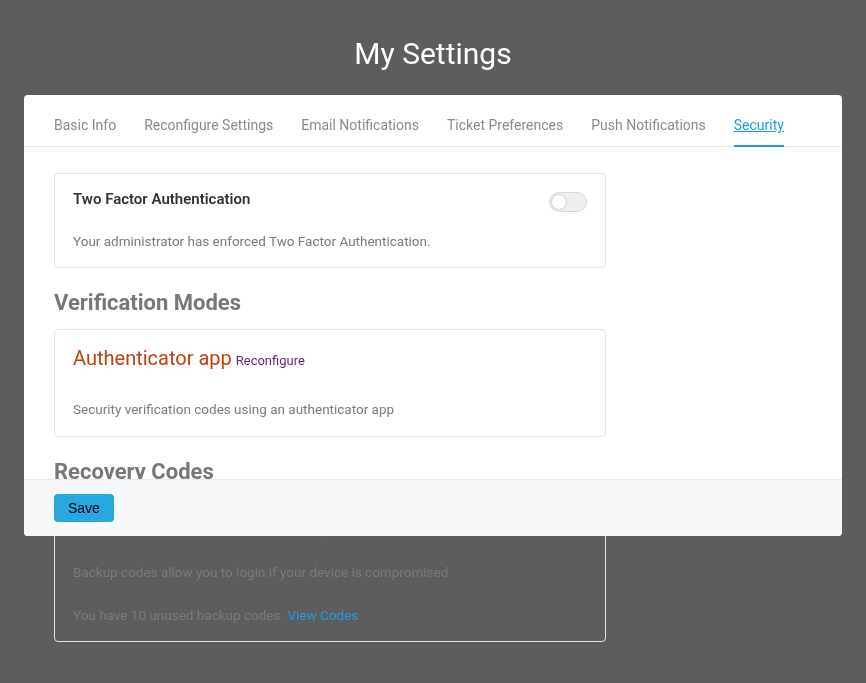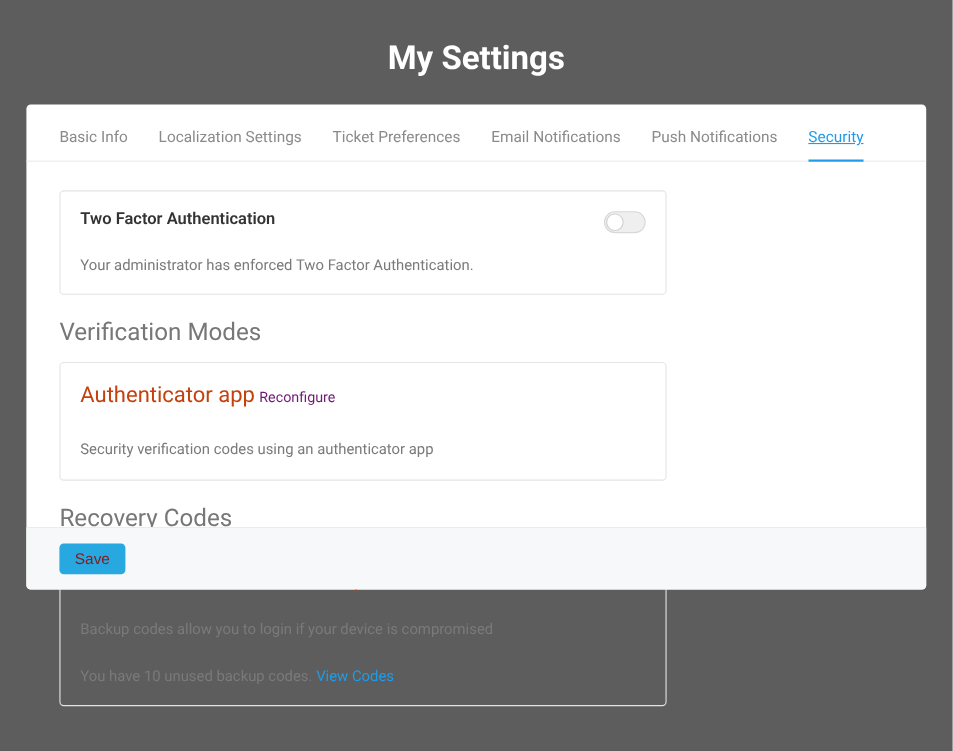--- a/index.html
+++ b/index.html
@@ -15,21 +15,21 @@
       overflow: hidden;
     }
     .backdrop {
       width: 100%;
       height: 100%;
       position: relative;
     }
     .page-title {
       color: #ffffff;
       font-size: 30px;
-      font-weight: 700;
+      font-weight: 400;
       text-align: center;
       padding-top: 36px;
       padding-bottom: 24px;
     }
     .panel {
       background: #ffffff;
       margin: 0 24px;
       border-radius: 4px;
       position: relative;
       height: 441px;
@@ -93,21 +93,21 @@
       top: 1px;
       width: 16px;
       height: 16px;
       background: #ffffff;
       border: 1px solid #d0d0d0;
       border-radius: 50%;
     }
     .section-title {
       color: #777777;
       font-size: 22px;
-      font-weight: 400;
+      font-weight: 700;
       margin-bottom: 14px;
     }
     .card-title-light {
       color: #c2410c;
       font-size: 20px;
       font-weight: 400;
       margin-bottom: 6px;
       display: inline-block;
     }
     .link {
@@ -126,42 +126,42 @@
       bottom: 0;
       left: 0;
       right: 0;
       background: #f7f8f9;
       border-top: 1px solid #ececec;
       padding: 14px 30px;
       border-radius: 0 0 4px 4px;
     }
     .save-btn {
       background: #27a8e0;
-      color: #7f1d1d;
+      color: #000000;
       border: none;
       border-radius: 4px;
       padding: 6px 14px;
       font-size: 14px;
       font-weight: 500;
       cursor: pointer;
     }
   </style>
 </head>
 <body>
 
 <div class="backdrop">
   <h1 class="page-title">My Settings</h1>
 
   <div class="panel">
 
     <div class="tabs">
       <div class="tab">Basic Info</div>
-      <div class="tab">Localization Settings</div>
+      <div class="tab">Reconfigure Settings</div>
+      <div class="tab">Email Notifications</div>
       <div class="tab">Ticket Preferences</div>
-      <div class="tab">Email Notifications</div>
       <div class="tab">Push Notifications</div>
       <div class="tab active">Security</div>
     </div>
 
     <div class="content">
 
       <div class="card">
         <div class="card-title">Two Factor Authentication</div>
         <div class="card-desc">Your administrator has enforced Two Factor Authentication.</div>
         <div class="toggle">

